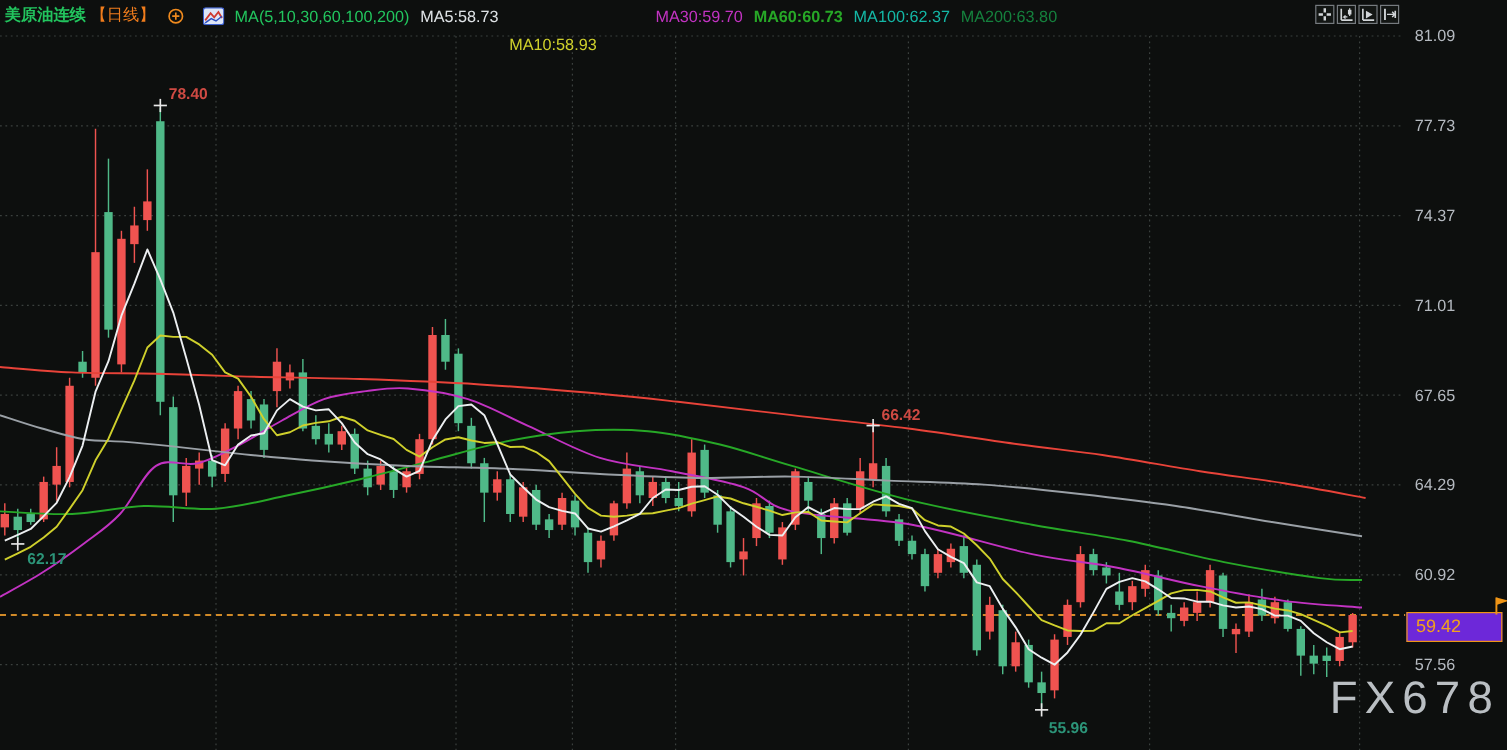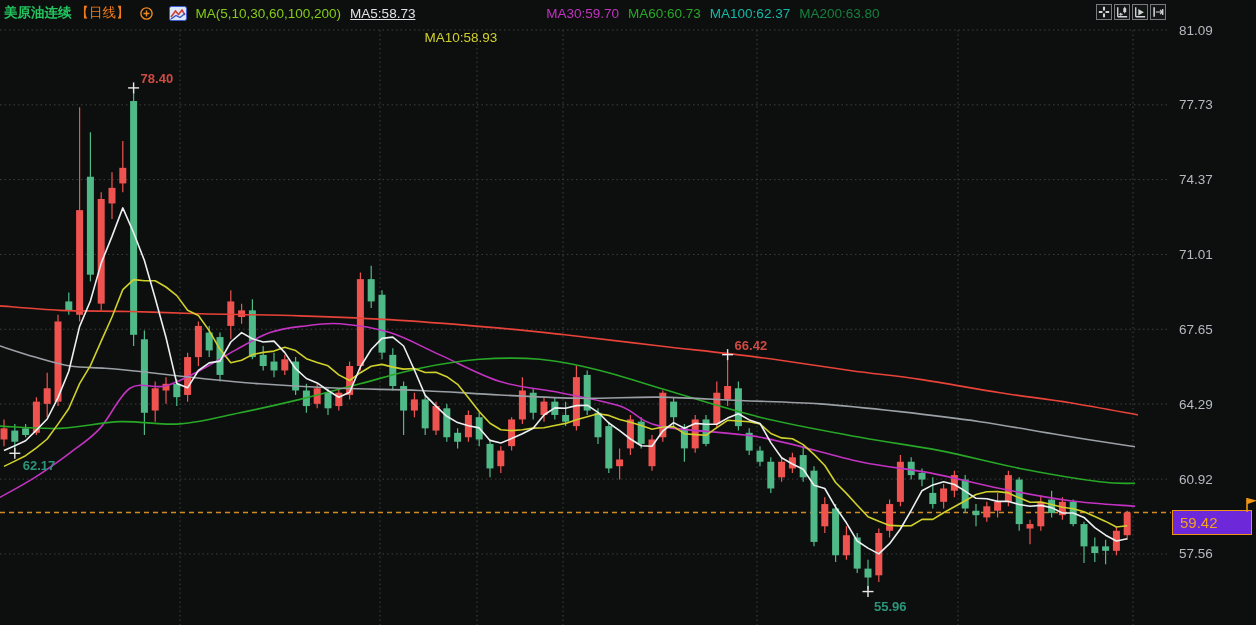--- a/index.html
+++ b/index.html
@@ -7,21 +7,21 @@
        font-family:"Liberation Sans",sans-serif;}
   #chart{position:absolute;left:0;top:0;}
   .grid{stroke:#3b403e;stroke-width:1;stroke-dasharray:1.5 3;}
   .axlabel{fill:#b5bac0;font:13.5px "Liberation Sans",sans-serif;}
   .ann{font:bold 13px "Liberation Sans",sans-serif;}
   .curline{stroke:#d08a28;stroke-width:1.5;stroke-dasharray:5 4;}
   .legend{position:absolute;left:4px;top:3px;height:20px;display:flex;align-items:center;
           gap:9px;font-size:13.5px;white-space:nowrap;}
   .sym{color:#22c55e;font-weight:bold;}
   .period{color:#f07c1c;}
-  .ma-group{color:#84cc16;}
+  .ma-group{color:#22c55e;}
   .ma-val{font-size:13.5px;}
   .icon-btn-row{position:absolute;left:1096px;top:4px;display:flex;gap:2px;}
   .icon-btn{width:16px;height:16px;border:1px solid #767b7f;box-sizing:border-box;
             display:flex;align-items:center;justify-content:center;background:rgba(30,32,31,.4);}
   .price-tag{position:absolute;left:1172px;width:80px;height:25px;background:#6d28d9;
              border:1px solid #ef9516;box-sizing:border-box;color:#f2a21c;font-size:15px;
              line-height:23px;padding-left:7px;}
   .flag{position:absolute;left:1245px;}
   .watermark{position:absolute;right:6px;bottom:21px;font-size:38px;letter-spacing:6px;
              color:#c9ced3;opacity:.92;}
@@ -295,24 +295,24 @@
       </svg>
     </span>
     <span style="display:flex;margin-left:6px">
       <svg width="18" height="15" viewBox="0 0 18 15">
         <rect x="0.5" y="0.5" width="17" height="14" rx="2" fill="#dde6f7" stroke="#3b5fd0"></rect>
         <path d="M2 11 L6.5 5 L9.5 8.5 L13 4 L16 9" fill="none" stroke="#d03a30" stroke-width="1.5"></path>
         <path d="M2 13 L7 9.5 L11 11.5 L16 7.5" fill="none" stroke="#2b4fc0" stroke-width="1.2"></path>
       </svg>
     </span>
     <span class="ma-group">MA(5,10,30,60,100,200)</span>
-    <span class="ma-val" style="color: rgb(223, 227, 230); text-decoration: underline;">MA5:58.73</span>
+    <span class="ma-val" style="color: rgb(223, 227, 230);">MA5:58.73</span>
     <span class="ma-val" style="color: rgb(207, 208, 44); margin-top: 48px;">MA10:58.93</span>
     <span class="ma-val" style="color: rgb(194, 51, 194); margin-left: 40px;">MA30:59.70</span>
-    <span class="ma-val" style="color: rgb(39, 168, 39);">MA60:60.73</span>
+    <span class="ma-val" style="color: rgb(39, 168, 39); font-weight: bold;">MA60:60.73</span>
     <span class="ma-val" style="color: #14b8a6;">MA100:62.37</span>
     <span class="ma-val" style="color: #15803d;">MA200:63.80</span>
   </div>
 
   <div class="icon-btn-row">
     <div class="icon-btn">
       <svg width="12" height="12" viewBox="0 0 14 14">
         <path d="M7 1v4.2M7 8.8V13M1 7h4.2M8.8 7H13" stroke="#d2d6d9" stroke-width="2.4"></path>
       </svg>
     </div>
@@ -341,13 +341,14 @@
 
   <div class="price-tag" id="priceTag" style="top: 509.515px;">59.42</div>
 
   <div class="flag" id="priceFlag" style="top: 495.515px;">
     <svg width="14" height="17" viewBox="0 0 14 17">
       <path d="M2 16V2" stroke="#ef9516" stroke-width="1.6"></path>
       <path d="M2 2l10.5 2.6L2 8.2Z" fill="#ef9516"></path>
     </svg>
   </div>
 
+  <div class="watermark">FX678</div>
 </div>
 
 </body></html>

